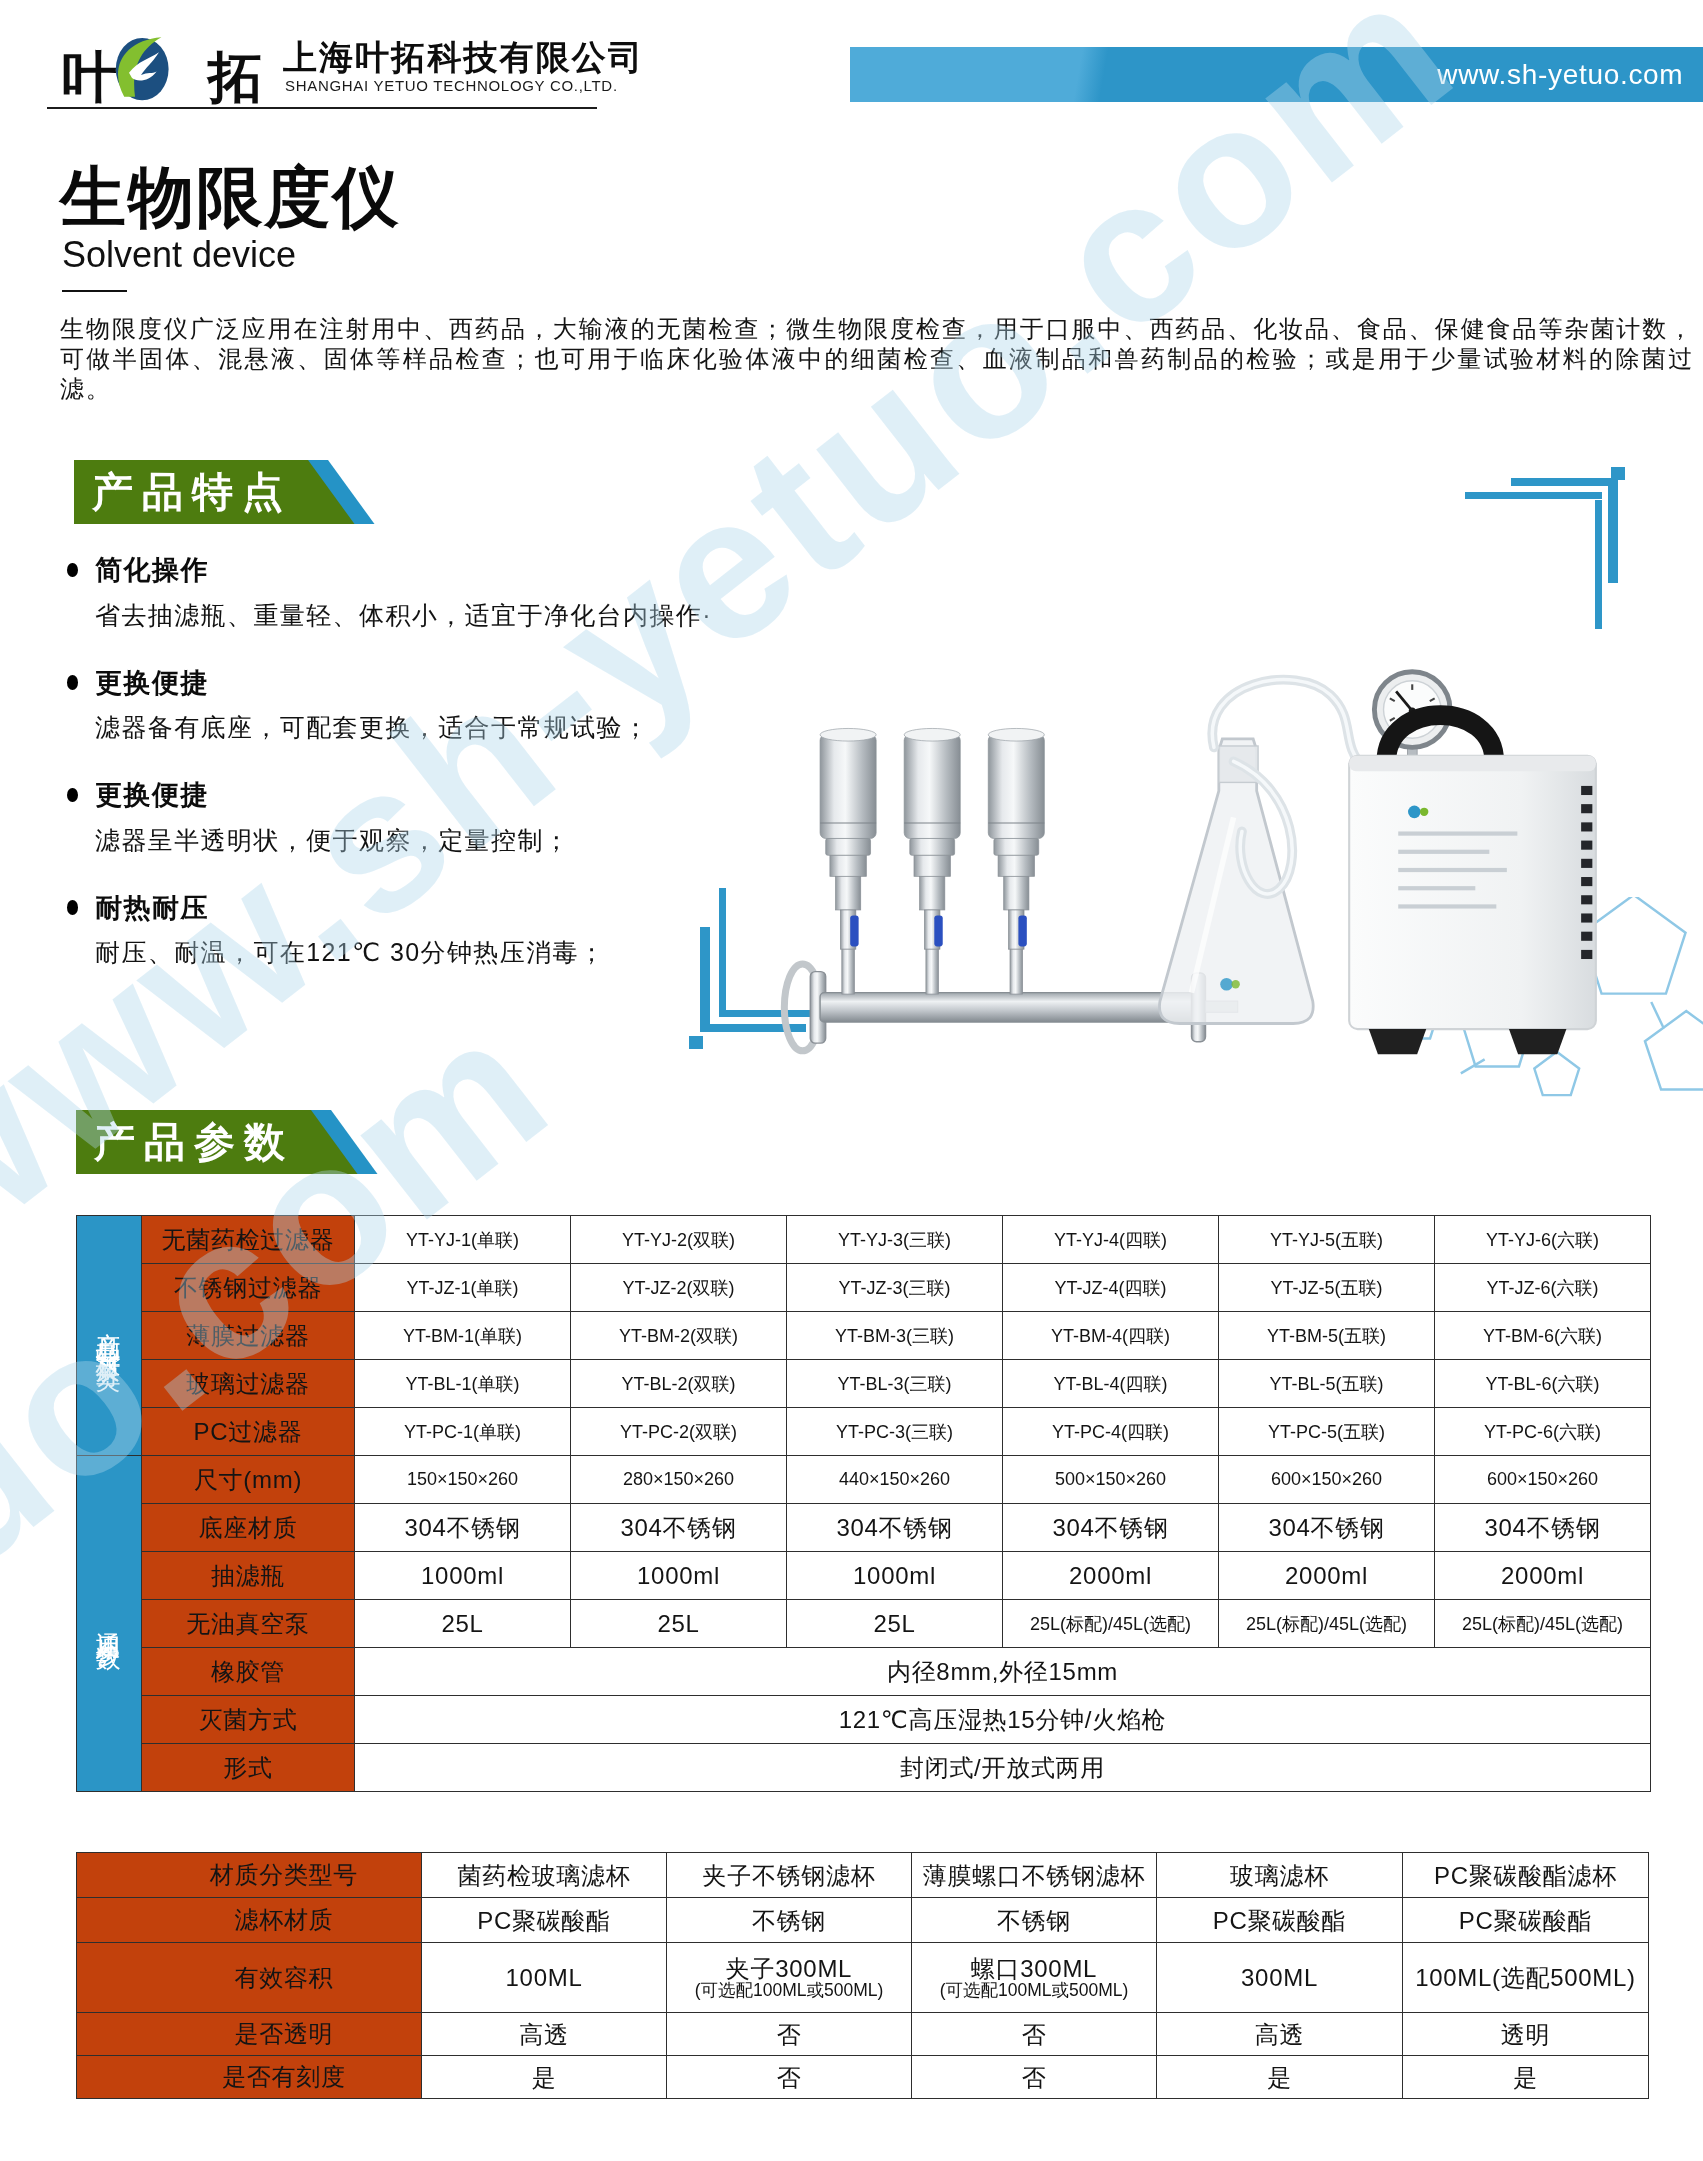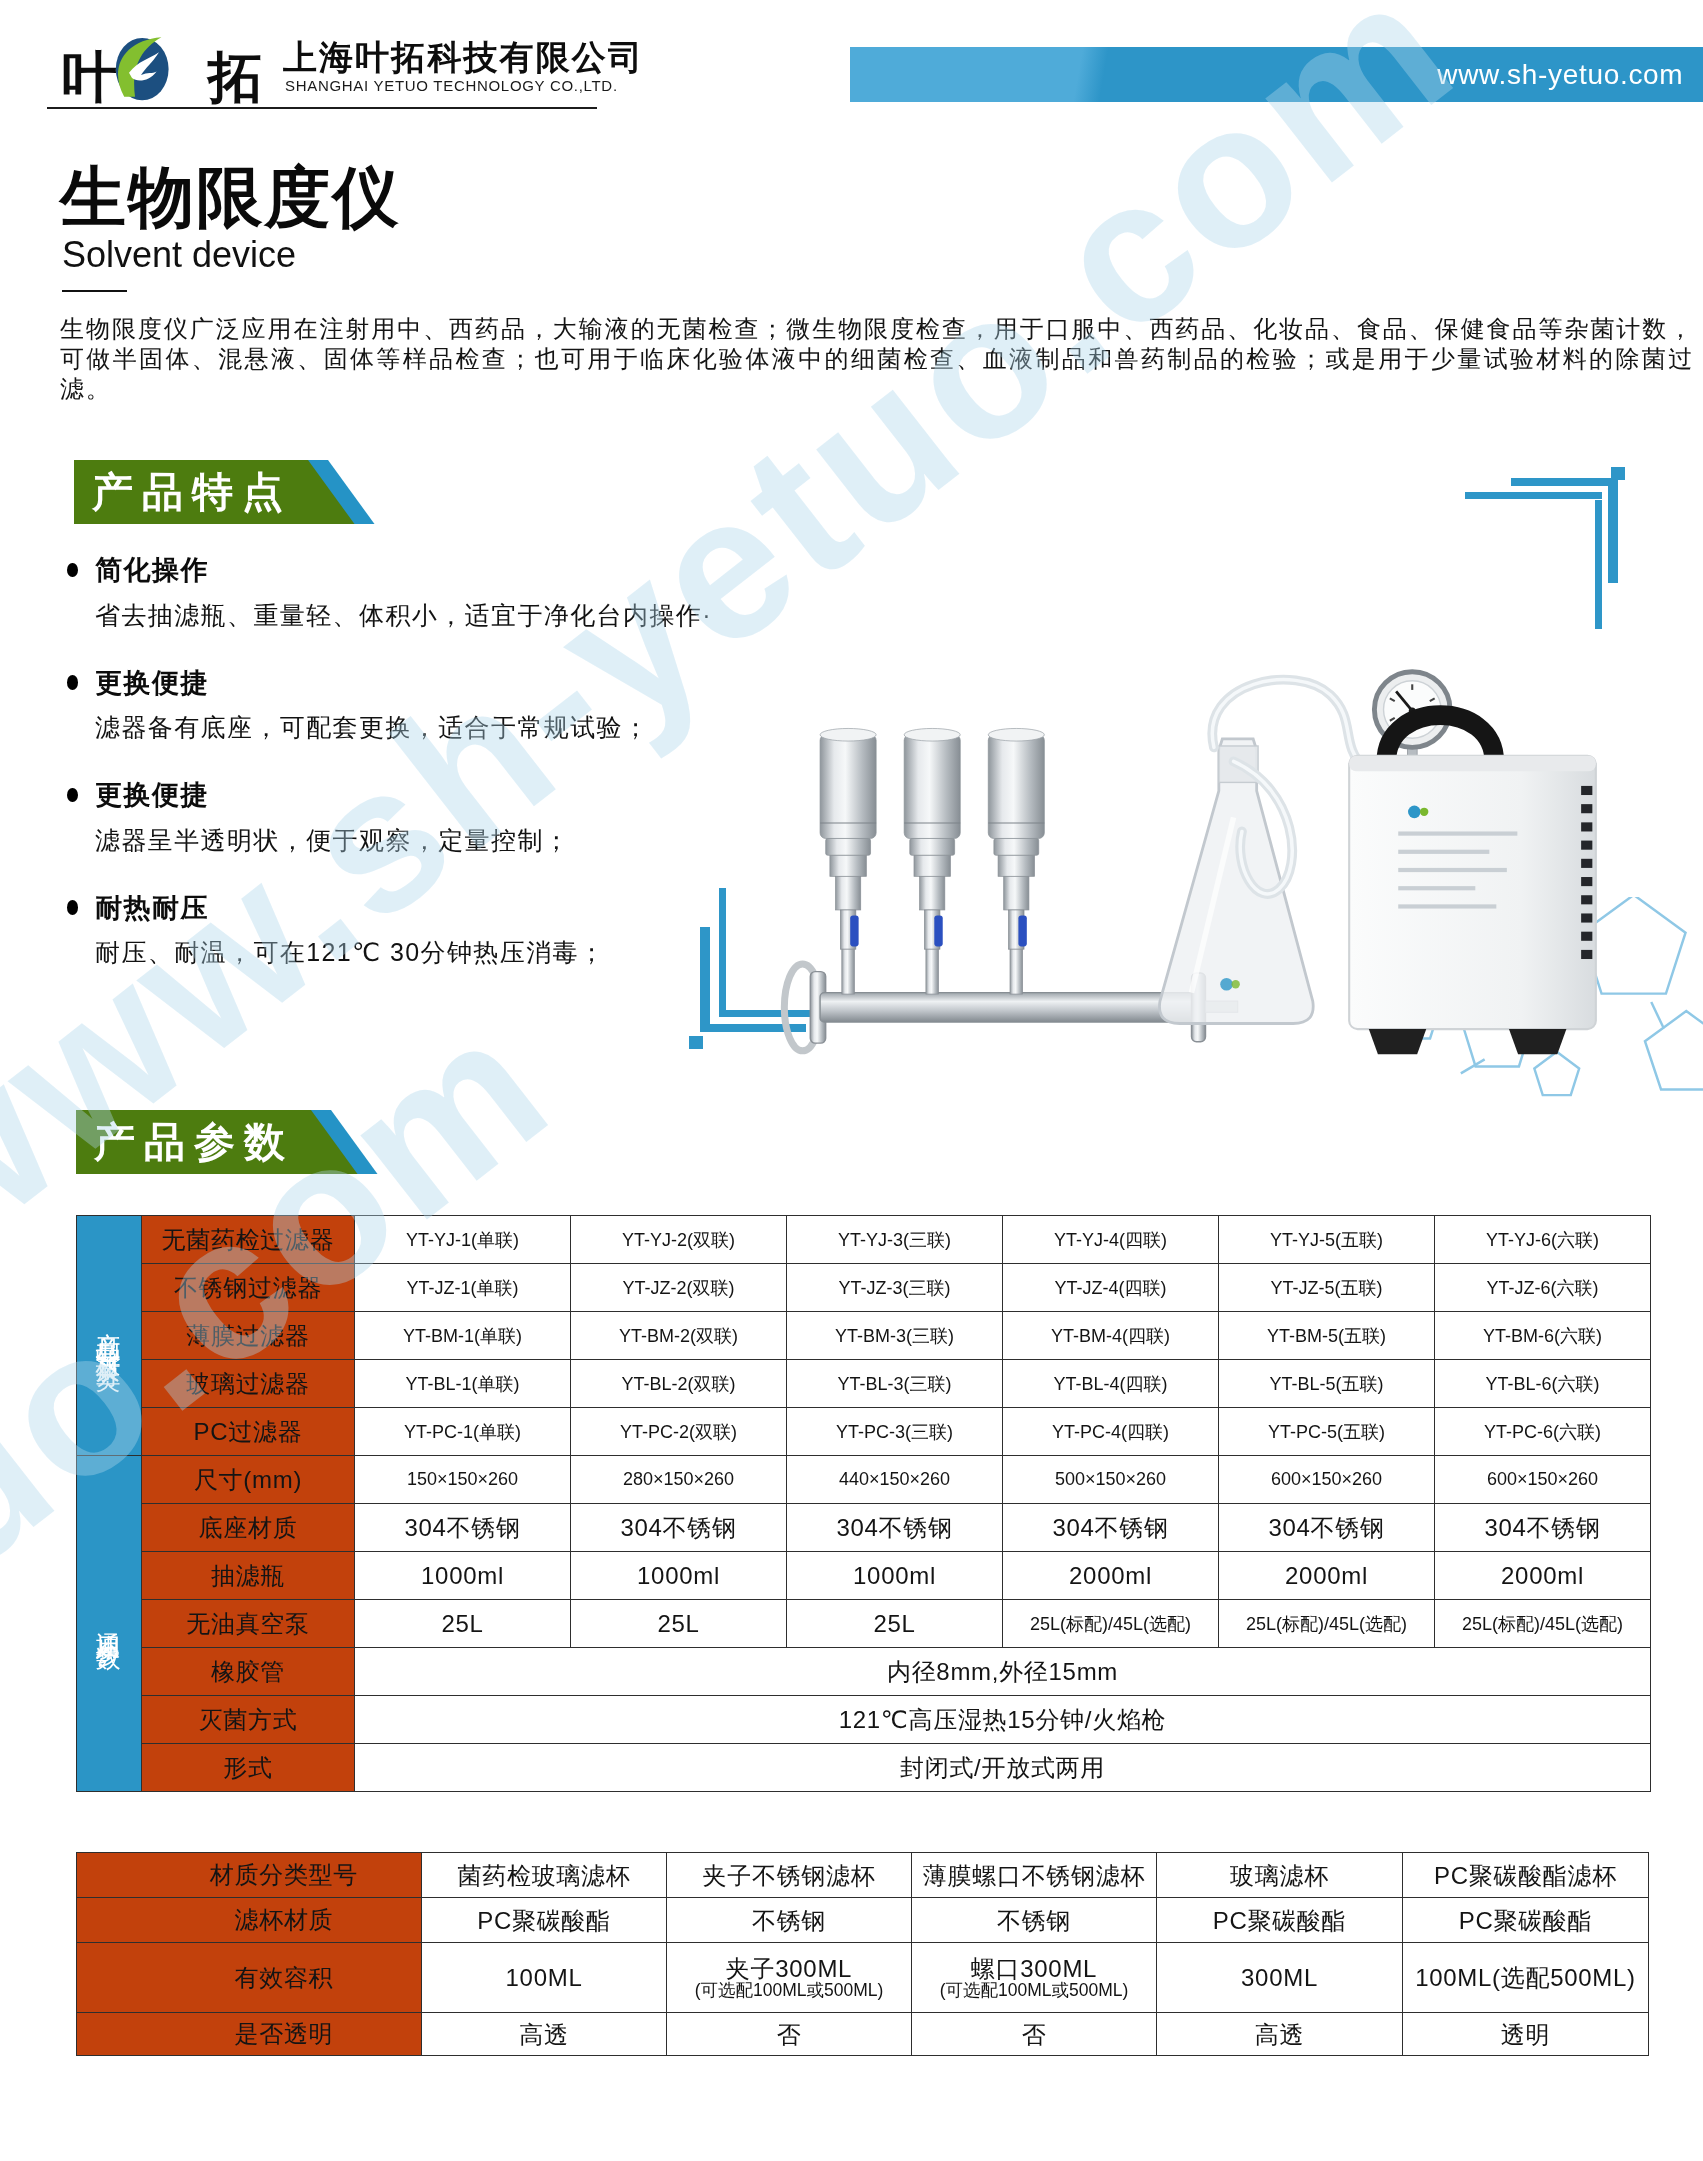--- a/index.html
+++ b/index.html
@@ -471,20 +471,38 @@
           <td class="val">
             <div class="cell-main">否</div>
           </td>
           <td class="val">
             <div class="cell-main">高透</div>
           </td>
           <td class="val">
             <div class="cell-main">透明</div>
           </td>
         </tr>
+        <tr>
+          <td class="lbl">是否有刻度</td>
+          <td class="val">
+            <div class="cell-main">是</div>
+          </td>
+          <td class="val">
+            <div class="cell-main">否</div>
+          </td>
+          <td class="val">
+            <div class="cell-main">否</div>
+          </td>
+          <td class="val">
+            <div class="cell-main">是</div>
+          </td>
+          <td class="val">
+            <div class="cell-main">是</div>
+          </td>
+        </tr>
       </tbody>
   </table>
 
   <div class="wm" id="wm1">www.sh-yetuo.com</div>
   <div class="wm" id="wm2">www.sh-yetuo.com</div>
 
 </div>
 
 
 </body></html>

